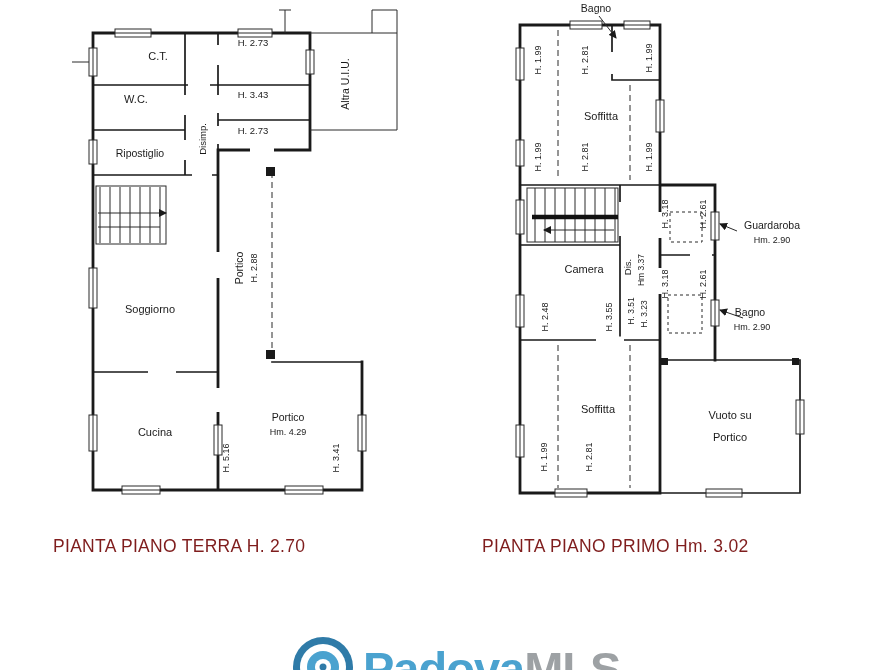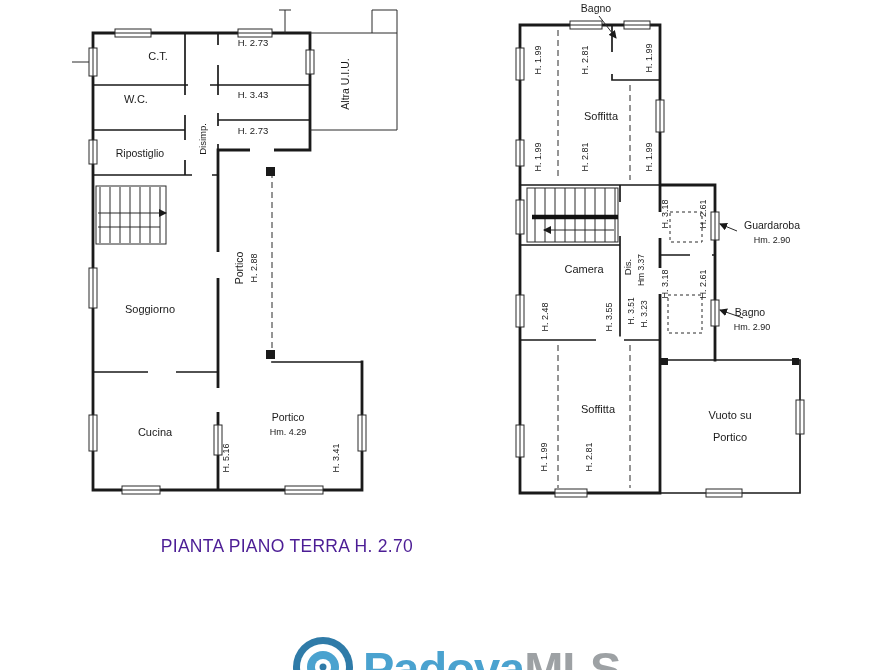--- a/index.html
+++ b/index.html
@@ -9,21 +9,21 @@
   .w3{stroke:#1a1a1a;stroke-width:2.8;fill:none;stroke-linecap:square}
   .w2{stroke:#1a1a1a;stroke-width:1.7;fill:none;stroke-linecap:square}
   .w1{stroke:#2a2a2a;stroke-width:1;fill:none}
   .bold{stroke:#111;stroke-width:4.5;fill:none}
   .dash{stroke:#2a2a2a;stroke-width:1;fill:none;stroke-dasharray:6 4}
   .dashf{stroke:#2a2a2a;stroke-width:1;fill:none;stroke-dasharray:3 3}
   .gap{fill:#ffffff;stroke:none}
   .winr{fill:#ffffff;stroke:#2a2a2a;stroke-width:1}
   .pillar{fill:#1a1a1a;stroke:none}
   .t11{font-size:11px}.t105{font-size:10.5px}.t95{font-size:9.5px}.t9{font-size:9px}.t85{font-size:8.5px}
-  .plan-title{position:absolute;width:360px;text-align:right;font-size:17.5px;color:#4c1d95;letter-spacing:.3px}
+  .plan-title{position:absolute;width:360px;text-align:left;font-size:17.5px;color:#7f1d1d;letter-spacing:.3px}
   #t1{left:53px;top:536px}
   #t2{left:482px;top:536px}
   .footer{position:absolute;left:292px;top:636px;display:flex;gap:9px;align-items:flex-start}
   .brand{font-size:47px;font-weight:700;letter-spacing:-1px;line-height:1;margin-top:9px;white-space:nowrap}
   .brand .blue{color:#4aa2cf}
   .brand .gray{color:#9da1a4}
 </style>
 </head>
 <body>
 
@@ -186,20 +186,21 @@
         <text x="598" y="413" class="t11" text-anchor="middle">Soffitta</text>
         <text x="547" y="457" class="t9" text-anchor="middle" transform="rotate(-90 547 457)">H. 1.99</text>
         <text x="592" y="457" class="t9" text-anchor="middle" transform="rotate(-90 592 457)">H. 2.81</text>
         <text x="730" y="419" class="t11" text-anchor="middle">Vuoto su</text>
         <text x="730" y="441" class="t11" text-anchor="middle">Portico</text>
       </g>
     </g>
   </svg>
 
   <div class="plan-title" id="t1">PIANTA PIANO TERRA H. 2.70</div>
+  <div class="plan-title" id="t2">PIANTA PIANO PRIMO Hm. 3.02</div>
 
   <div class="footer">
     <svg width="62" height="62" viewBox="0 0 62 62">
       <circle cx="31" cy="31" r="30" fill="#2f7ba8"></circle>
       <circle cx="31" cy="31" r="23" fill="#ffffff"></circle>
       <circle cx="31" cy="31" r="16" fill="#4aa2cf"></circle>
       <circle cx="31" cy="31" r="8" fill="#ffffff"></circle>
       <circle cx="31" cy="31" r="3.5" fill="#2f7ba8"></circle>
     </svg>
     <div class="brand"><span class="blue">Padova</span><span class="gray">MLS</span></div>

